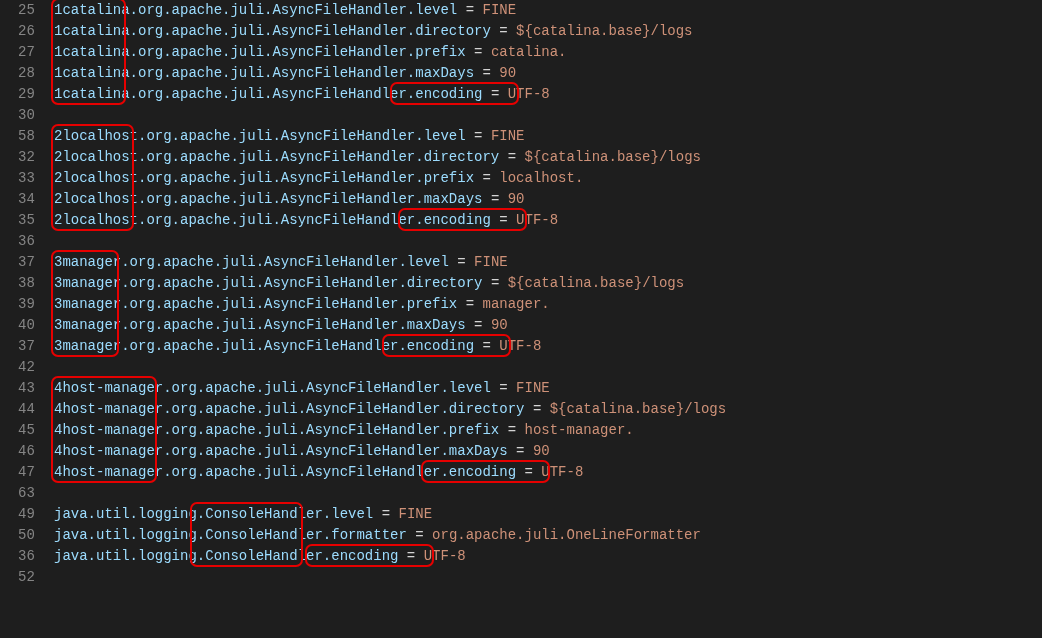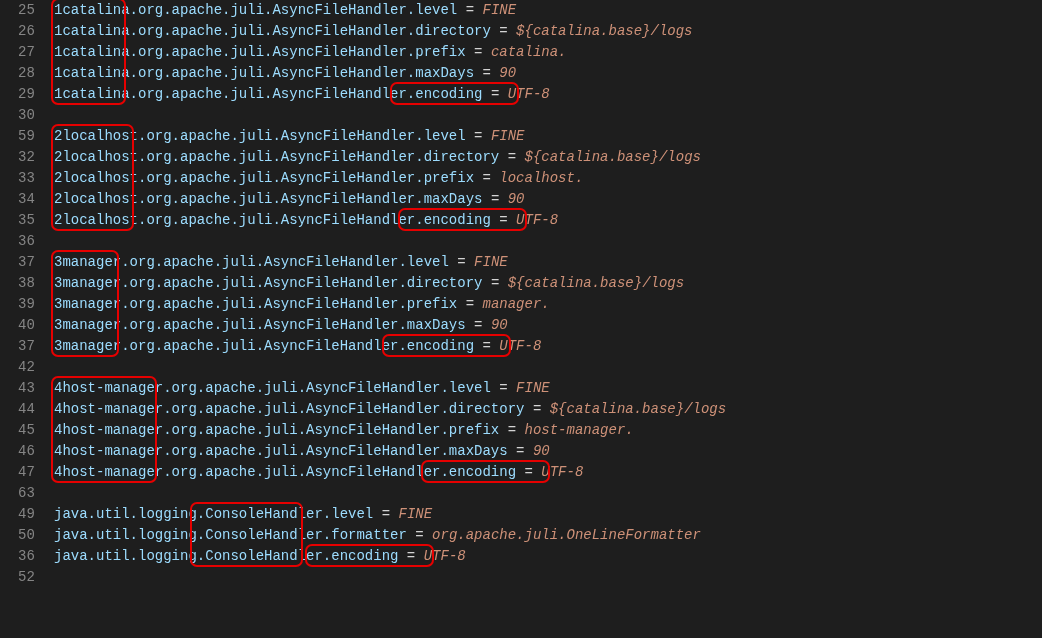--- a/index.html
+++ b/index.html
@@ -30,40 +30,40 @@
   .code {
     position: absolute;
     left: 54px;
     top: 0;
     white-space: pre;
   }
   .code .row {
     height: 21px;
   }
   .p1 { color: #9cdcfe; } 
-  .p2 { color: #ce9178; font-style: italic; }
+  .p2 { color: #ce9178; }
   .op { color: #d4d4d4; }
   .box {
     position: absolute;
     border: 2px solid #e60000;
     border-radius: 7px;
     pointer-events: none;
   }
 </style>
 </head>
 <body>
 
 <div class="gutter" id="gutter">
     <div>25</div>
     <div>26</div>
     <div>27</div>
     <div>28</div>
     <div>29</div>
     <div>30</div>
-    <div>59</div>
+    <div>58</div>
     <div>32</div>
     <div>33</div>
     <div>34</div>
     <div>35</div>
     <div>36</div>
     <div>37</div>
     <div>38</div>
     <div>39</div>
     <div>40</div>
     <div>37</div>

